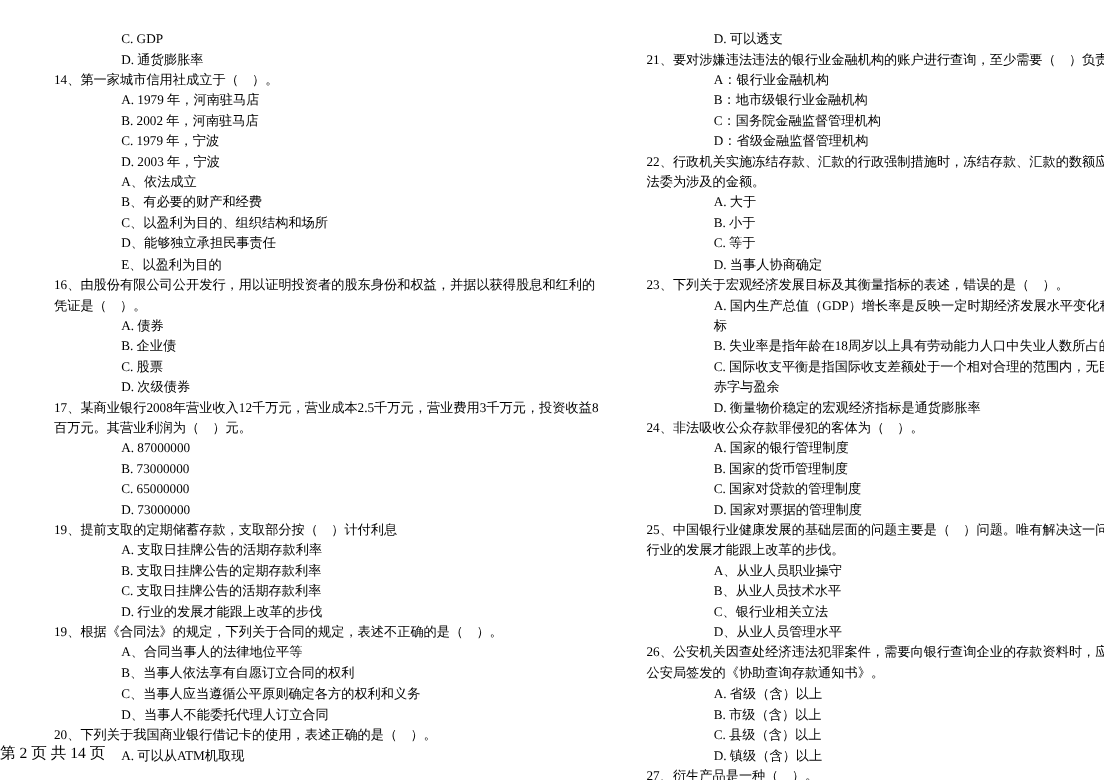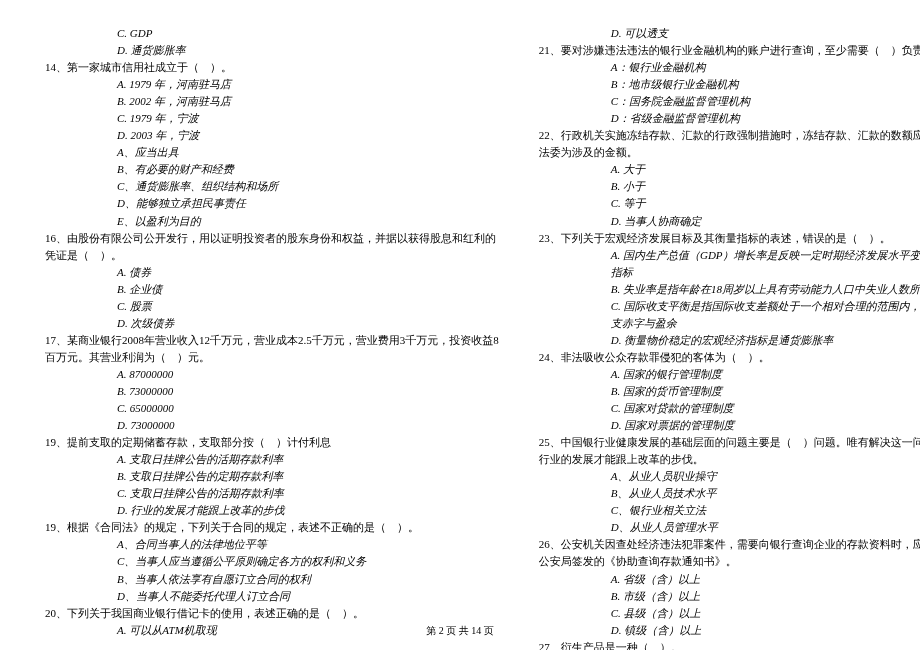--- a/index.html
+++ b/index.html
@@ -13,44 +13,44 @@
       padding: 25px 45px 35px 45px;
       position: relative;
       line-height: 1.55;
     }
     .columns {
       display: flex;
       gap: 40px;
     }
     .col { flex: 1; }
     .line { white-space: pre; }
-    .opt-line { margin-left: 72px; font-style: italic; }
+    .opt-line { margin-left: 56px; }
     .footer {
       position: absolute;
       bottom: 12px;
       left: 0; right: 0;
-      text-align: center;
-      font-size: 10px;
+      text-align: left;
+      font-size: 13px;
     }
   </style>
 </head>
 <body>
 
 <div class="columns">
   <div class="col">
     <div class="opt-line">C. GDP</div>
     <div class="opt-line">D. 通货膨胀率</div>
     <div class="line">14、第一家城市信用社成立于（    ）。</div>
     <div class="opt-line">A. 1979 年，河南驻马店</div>
     <div class="opt-line">B. 2002 年，河南驻马店</div>
     <div class="opt-line">C. 1979 年，宁波</div>
     <div class="opt-line">D. 2003 年，宁波</div>
-    <div class="opt-line">A、应当出具</div>
+    <div class="opt-line">A、依法成立</div>
     <div class="opt-line">B、有必要的财产和经费</div>
-    <div class="opt-line">C、通货膨胀率、组织结构和场所</div>
+    <div class="opt-line">C、以盈利为目的、组织结构和场所</div>
     <div class="opt-line">D、能够独立承担民事责任</div>
     <div class="opt-line">E、以盈利为目的</div>
     <div class="line">16、由股份有限公司公开发行，用以证明投资者的股东身份和权益，并据以获得股息和红利的</div>
     <div class="line">凭证是（    ）。</div>
     <div class="opt-line">A. 债券</div>
     <div class="opt-line">B. 企业债</div>
     <div class="opt-line">C. 股票</div>
     <div class="opt-line">D. 次级债券</div>
     <div class="line">17、某商业银行2008年营业收入12千万元，营业成本2.5千万元，营业费用3千万元，投资收益8</div>
     <div class="line">百万元。其营业利润为（    ）元。</div>
@@ -58,22 +58,22 @@
     <div class="opt-line">B. 73000000</div>
     <div class="opt-line">C. 65000000</div>
     <div class="opt-line">D. 73000000</div>
     <div class="line">19、提前支取的定期储蓄存款，支取部分按（    ）计付利息</div>
     <div class="opt-line">A. 支取日挂牌公告的活期存款利率</div>
     <div class="opt-line">B. 支取日挂牌公告的定期存款利率</div>
     <div class="opt-line">C. 支取日挂牌公告的活期存款利率</div>
     <div class="opt-line">D. 行业的发展才能跟上改革的步伐</div>
     <div class="line">19、根据《合同法》的规定，下列关于合同的规定，表述不正确的是（    ）。</div>
     <div class="opt-line">A、合同当事人的法律地位平等</div>
+    <div class="opt-line">B、当事人依法享有自愿订立合同的权利</div>
     <div class="opt-line">C、当事人应当遵循公平原则确定各方的权利和义务</div>
-    <div class="opt-line">B、当事人依法享有自愿订立合同的权利</div>
     <div class="opt-line">D、当事人不能委托代理人订立合同</div>
     <div class="line">20、下列关于我国商业银行借记卡的使用，表述正确的是（    ）。</div>
     <div class="opt-line">A. 可以从ATM机取现</div>
 
   </div>
 
   <div class="col">
     <div class="opt-line">D. 可以透支</div>
     <div class="line">21、要对涉嫌违法违法的银行业金融机构的账户进行查询，至少需要（    ）负责人的批准。</div>
     <div class="opt-line">A：银行业金融机构</div>

